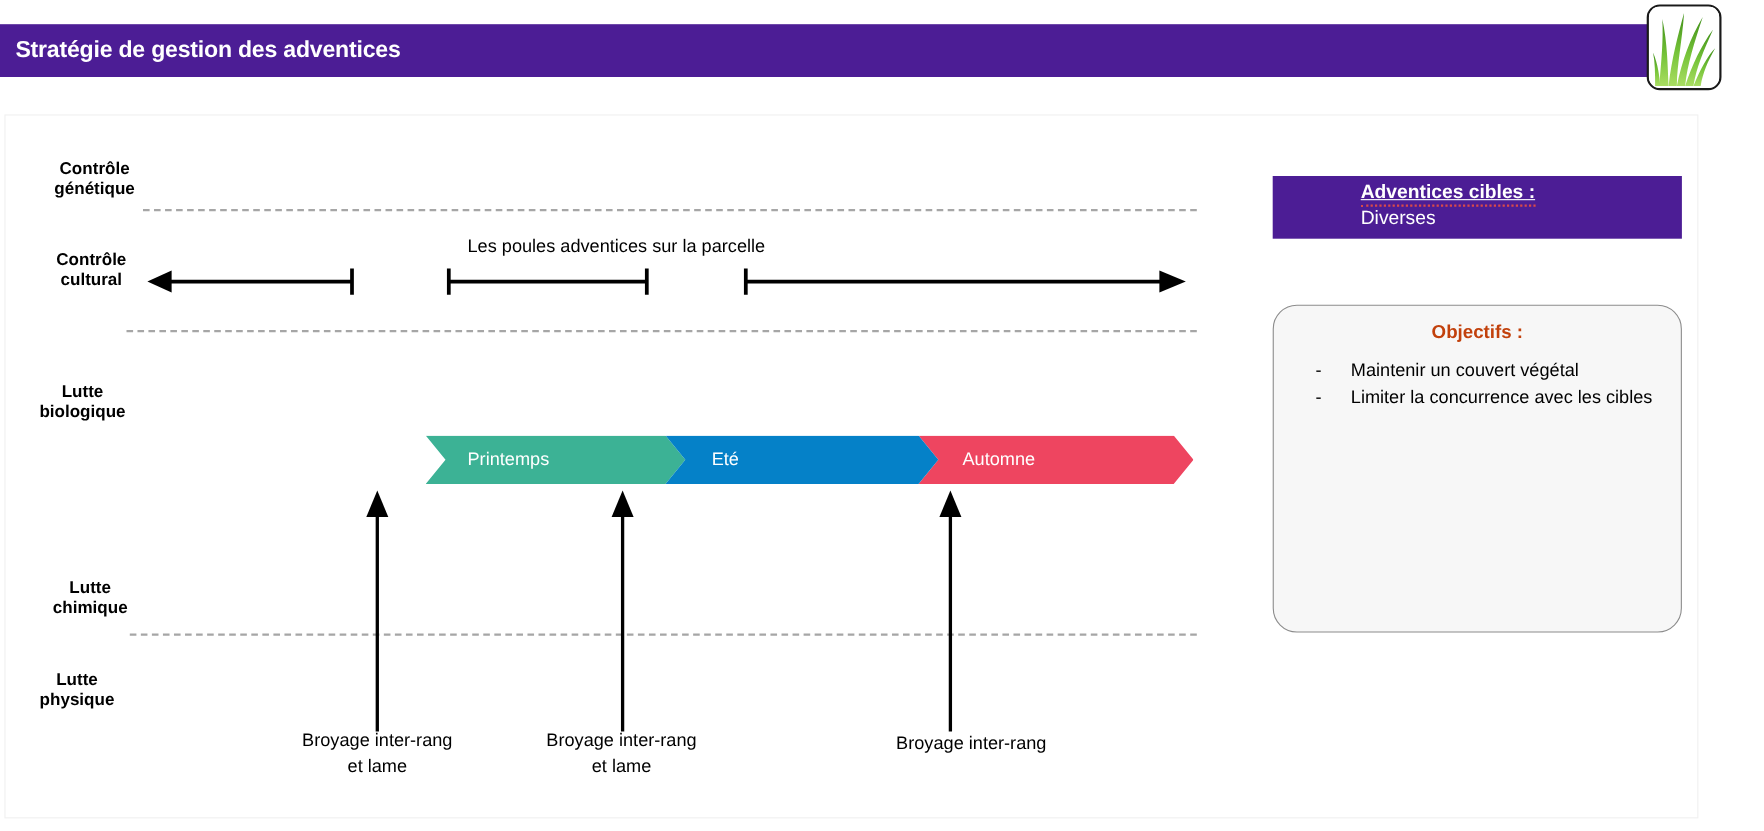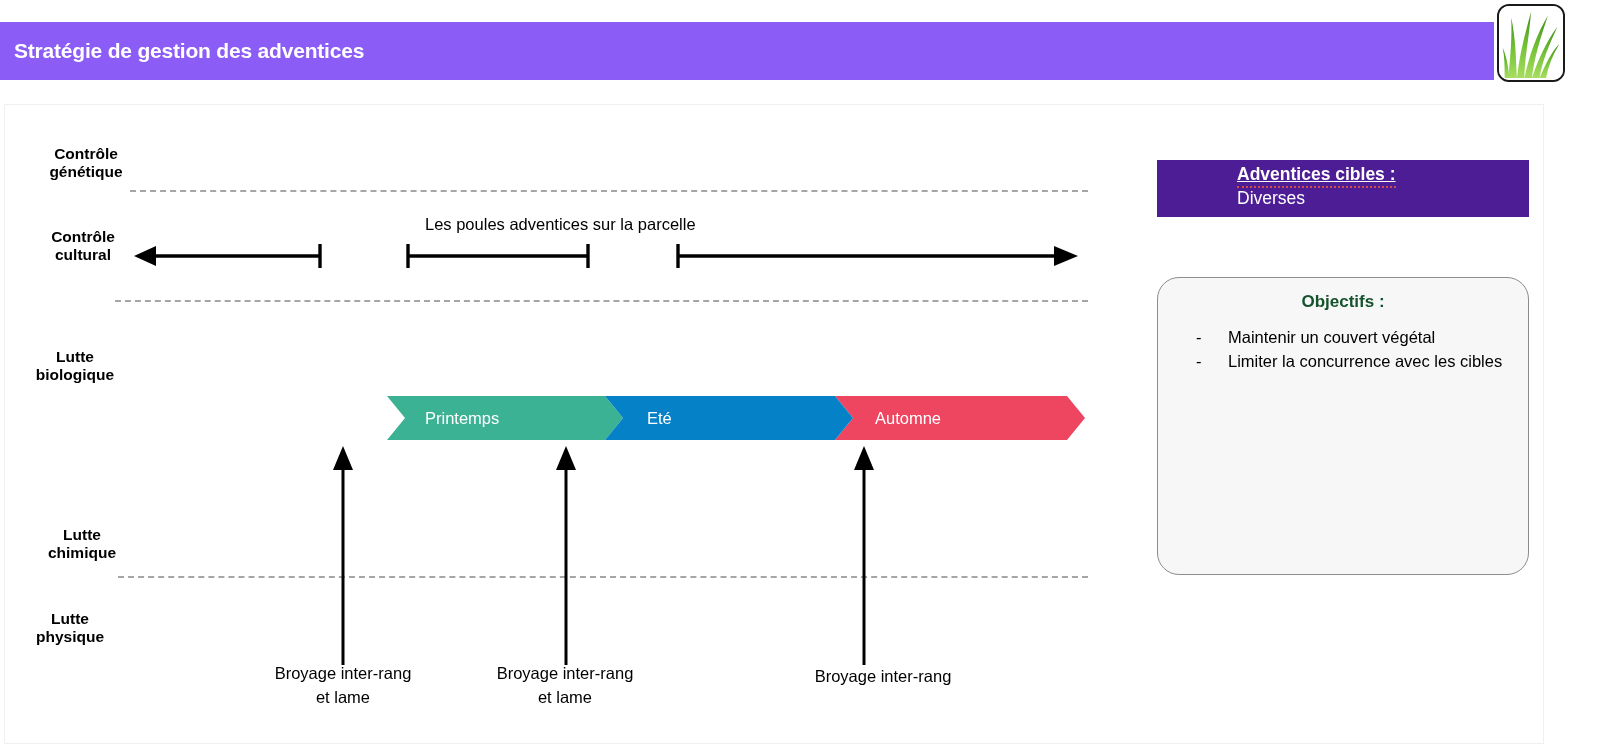--- a/index.html
+++ b/index.html
@@ -14,22 +14,23 @@
     font-family: "Liberation Sans", sans-serif;
     overflow: hidden;
   }
 
   
   #header-bar {
     position: absolute;
     left: 0;
     top: 22px;
     width: 1494px;
-    height: 58px;
-    background: #8b5cf6;
+    height: 48px;
+    background: #4c1d95;
+    padding-left: 16px;
   }
   #header-title {
     position: absolute;
     left: 14px;
     top: 50%;
     transform: translateY(-50%);
     color: #ffffff;
     font-size: 21px;
     font-weight: bold;
     letter-spacing: -0.2px;
@@ -195,21 +196,21 @@
     border-radius: 22px;
     box-sizing: border-box;
   }
   #objectifs-title {
     position: absolute;
     left: 0; right: 0;
     top: 14px;
     text-align: center;
     font-size: 17px;
     font-weight: bold;
-    color: #14532d;
+    color: #c2410c;
   }
   #objectifs-list {
     position: absolute;
     left: 38px;
     top: 48px;
     width: 310px;
   }
   .objectif-item {
     display: flex;
     font-size: 16.5px;

